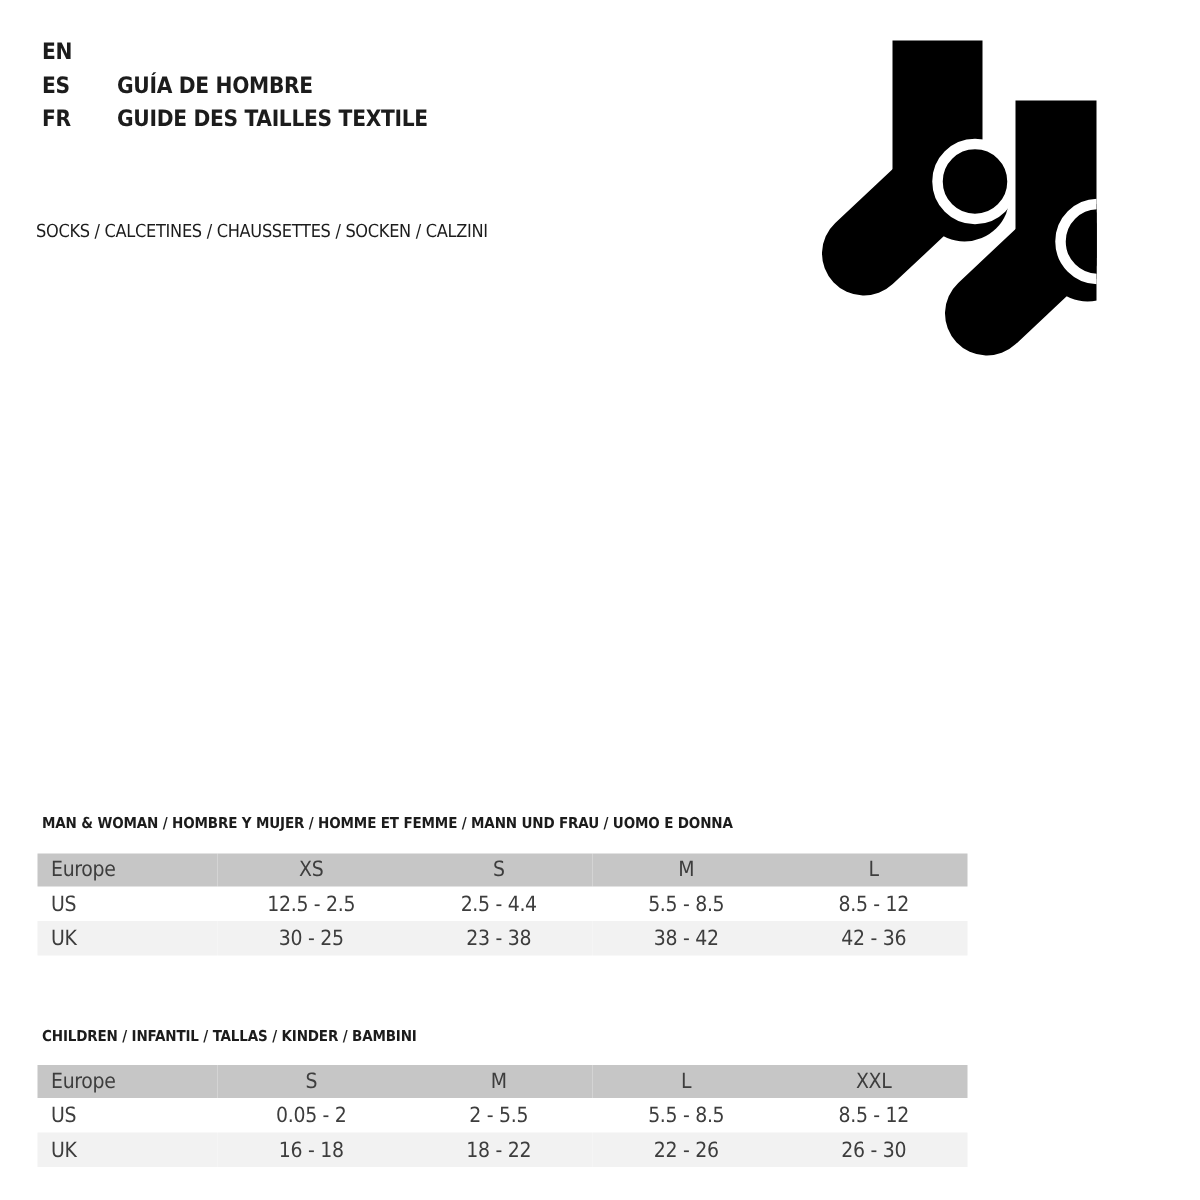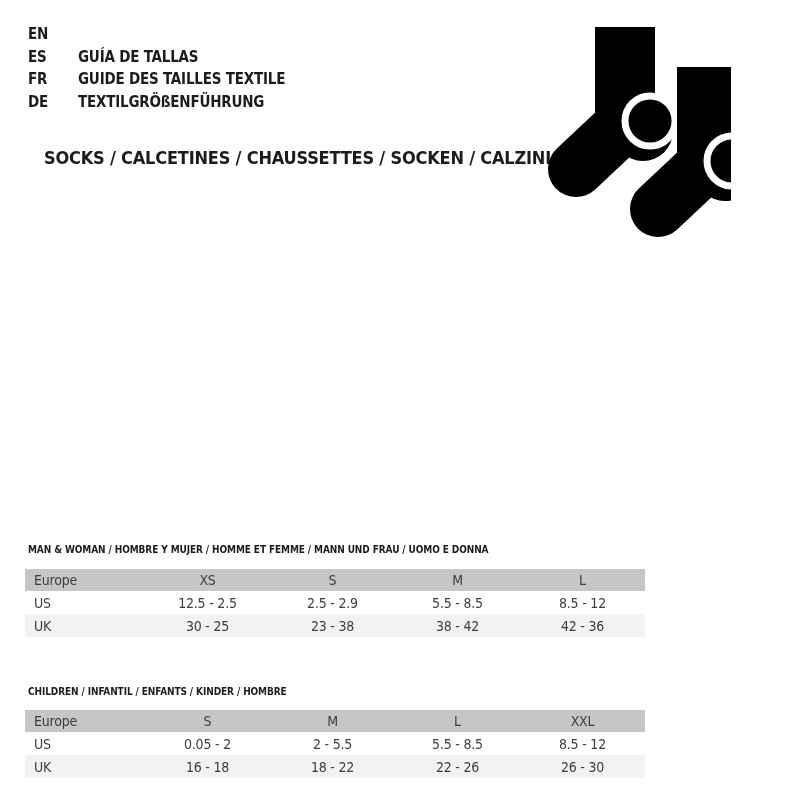--- a/index.html
+++ b/index.html
@@ -39,24 +39,24 @@
     font-size: 15px;
     letter-spacing: -0.2px;
     color: var(--ink);
     white-space: nowrap;
   }
   .lang-code { width: 50px; flex: 0 0 50px; }
 
   
   .category-heading {
     position: absolute;
-    left: 44px;
+    left: 24px;
     top: 147px;
-    font-size: 18px;
-    font-weight: bold;
+    font-size: 12px;
+    font-weight: normal;
     letter-spacing: -0.2px;
     color: var(--ink);
     white-space: nowrap;
   }
 
   
   .socks-wrap {
     position: absolute;
     left: 540px;
     top: 20px;
@@ -115,29 +115,25 @@
 <body>
 
 <div class="page">
 
   <div class="lang-block">
     <div class="lang-row">
       <span class="lang-code">EN</span>
     </div>
     <div class="lang-row">
       <span class="lang-code">ES</span>
-      <span class="lang-title">GUÍA DE TALLAS</span>
+      <span class="lang-title">GUÍA DE HOMBRE</span>
     </div>
     <div class="lang-row">
       <span class="lang-code">FR</span>
       <span class="lang-title">GUIDE DES TAILLES TEXTILE</span>
-    </div>
-    <div class="lang-row">
-      <span class="lang-code">DE</span>
-      <span class="lang-title">TEXTILGRÖßENFÜHRUNG</span>
     </div>
   </div>
 
   <div class="category-heading">SOCKS / CALCETINES / CHAUSSETTES / SOCKEN / CALZINI</div>
 
   <div class="socks-wrap">
     <svg width="230" height="220" viewBox="540 20 230 220" xmlns="http://www.w3.org/2000/svg" aria-hidden="true">
 
       <g>
         <rect x="595" y="27" width="60" height="105" fill="var(--icon-color)"></rect>
@@ -172,35 +168,35 @@
         <th>XS</th>
         <th>S</th>
         <th>M</th>
         <th>L</th>
       </tr>
     </thead>
     <tbody>
       <tr>
         <td>US</td>
         <td>12.5 - 2.5</td>
-        <td>2.5 - 2.9</td>
+        <td>2.5 - 4.4</td>
         <td>5.5 - 8.5</td>
         <td>8.5 - 12</td>
       </tr>
       <tr>
         <td>UK</td>
         <td>30 - 25</td>
         <td>23 - 38</td>
         <td>38 - 42</td>
         <td>42 - 36</td>
       </tr>
     </tbody>
   </table>
 
-  <div class="table-title title-children">CHILDREN / INFANTIL / ENFANTS / KINDER / HOMBRE</div>
+  <div class="table-title title-children">CHILDREN / INFANTIL / TALLAS / KINDER / BAMBINI</div>
   <table class="size-table table-children">
     <colgroup>
       <col class="col-region">
         <col class="col-size">
         <col class="col-size">
         <col class="col-size">
         <col class="col-size">
     </colgroup>
     <thead>
       <tr>

